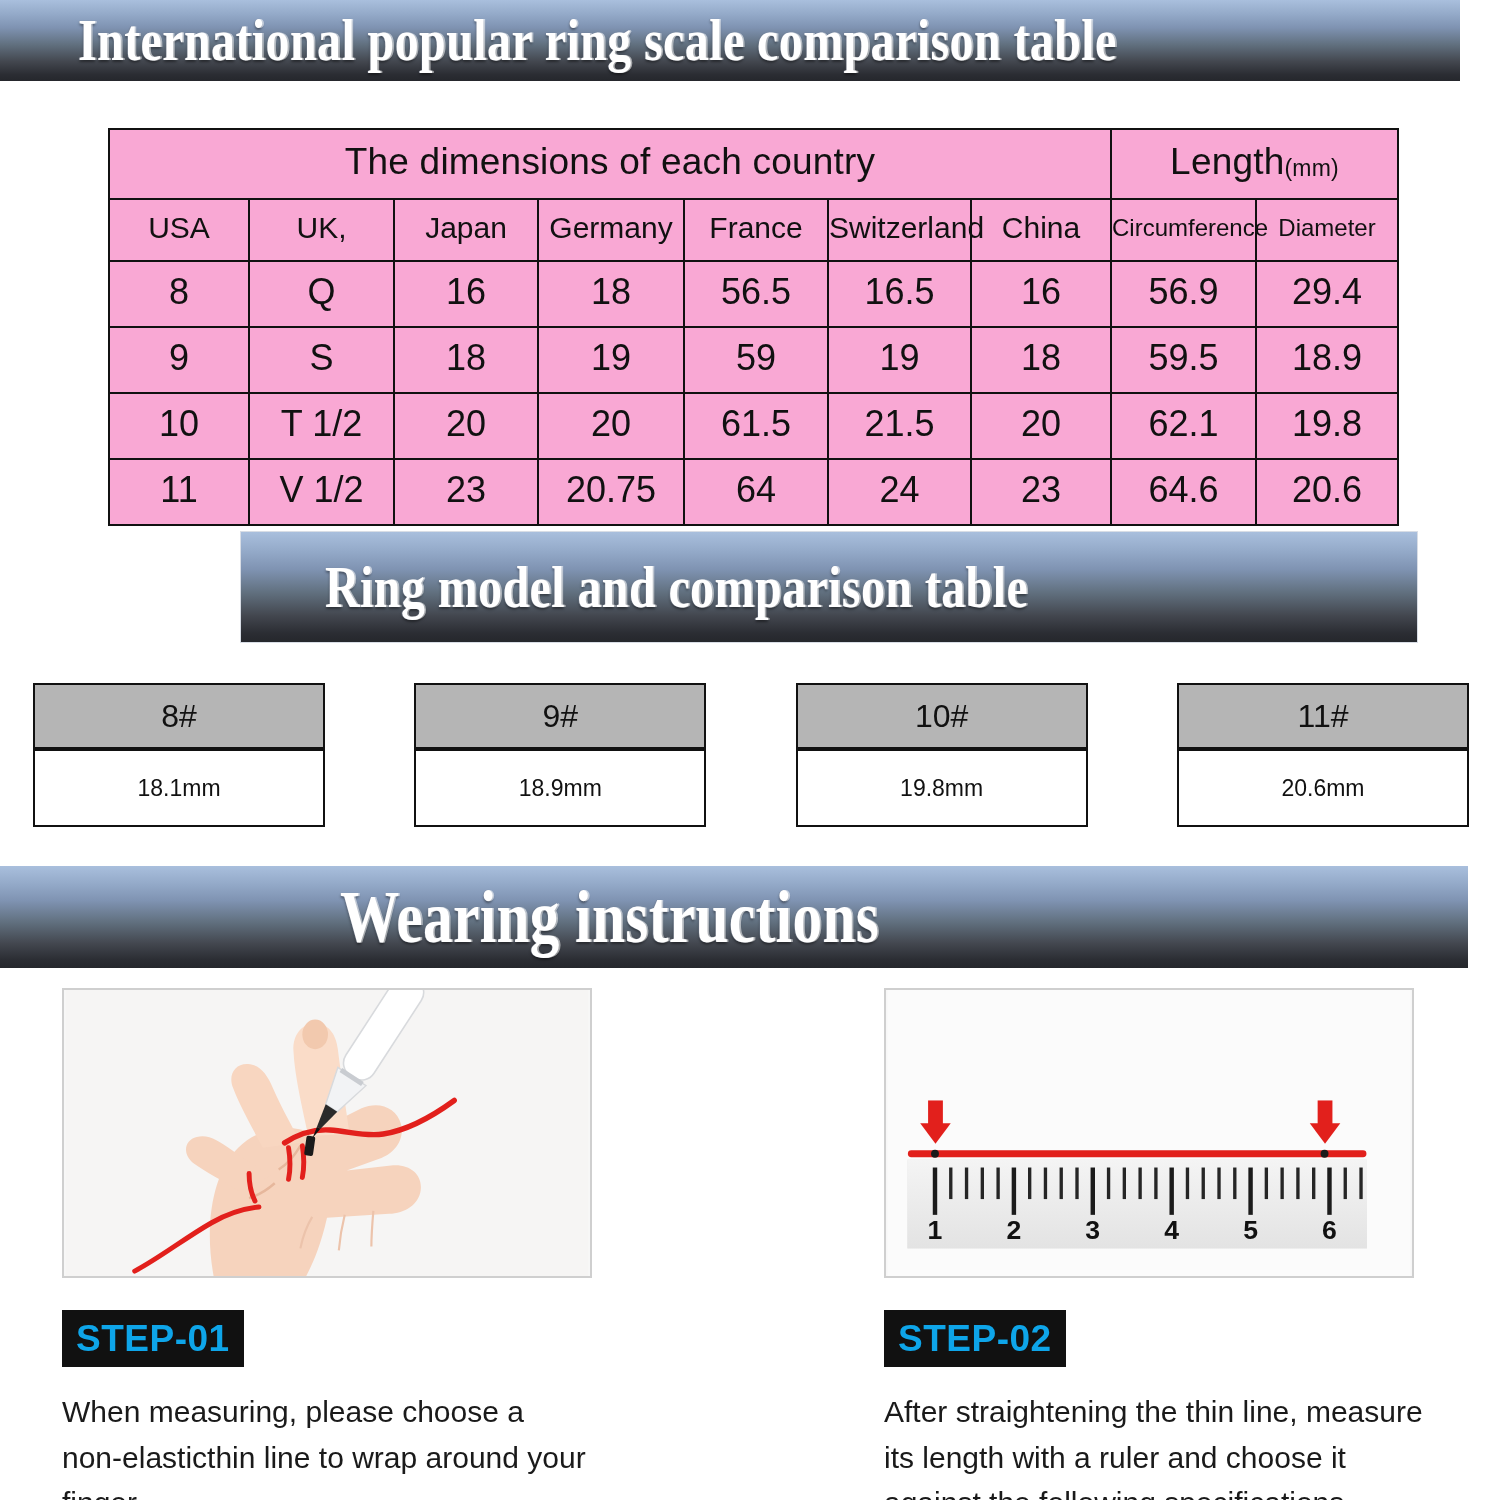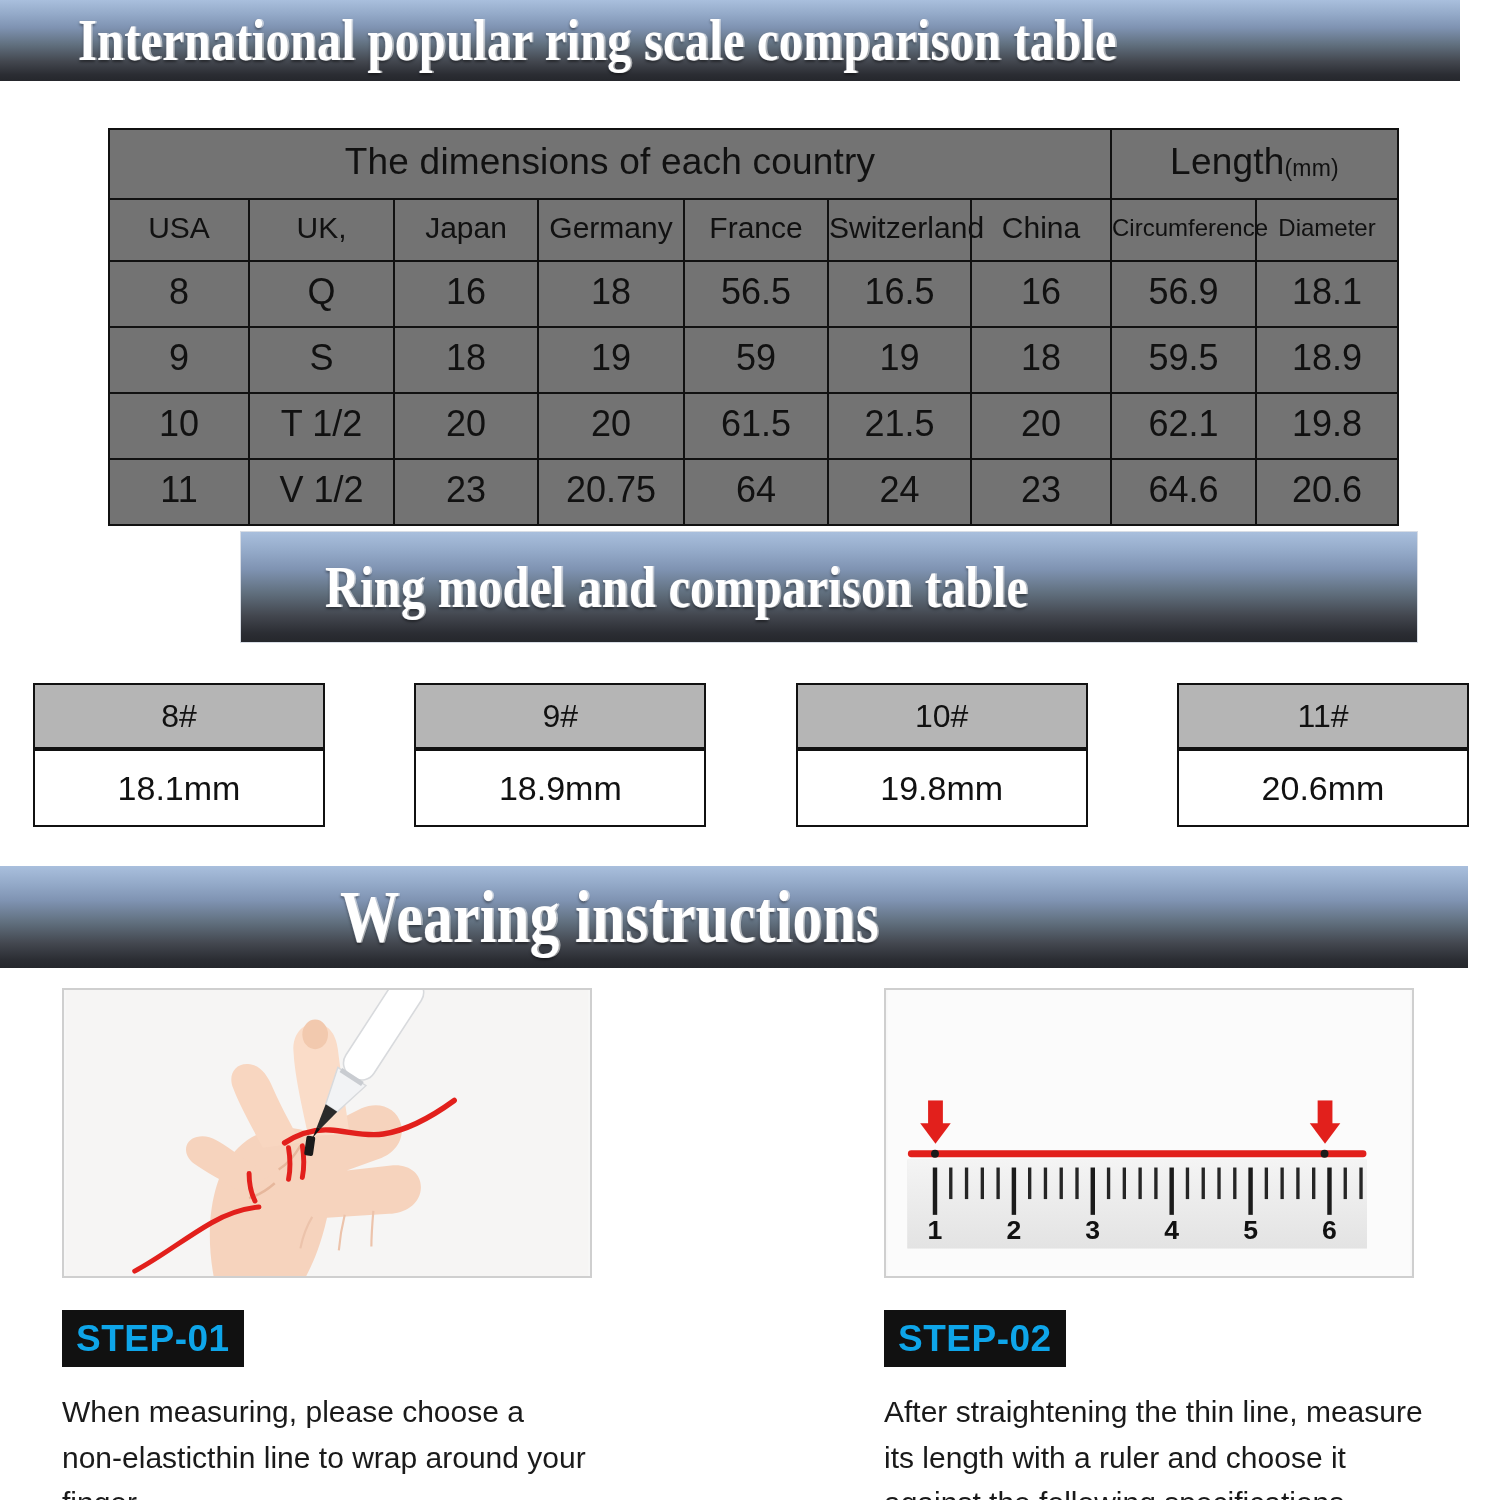--- a/index.html
+++ b/index.html
@@ -62,21 +62,21 @@
     width: 1274px;
     border-collapse: collapse;
     table-layout: fixed;
     background: #fdfdfd;
   }
   #size-table th, #size-table td {
     border: 2px solid #111;
     text-align: center;
     color: #111;
     font-weight: normal;
-    background: #737373;
+    background: #f9a8d4;
   }
   #size-table .grp {
     font-size: 37px;
     height: 56px;
     padding: 4px 0 8px;
     letter-spacing: .2px;
   }
   #size-table .grp .unit {
     font-size: 23px;
     vertical-align: baseline;
@@ -132,21 +132,21 @@
     align-items: center;
     justify-content: center;
     font-size: 32px;
     color: #111;
   }
   .ring-card .rc-body {
     flex: 1;
     display: flex;
     align-items: center;
     justify-content: center;
-    font-size: 34px;
+    font-size: 23px;
     color: #111;
     background: #fff;
   }
 
   
   .step {
     position: absolute;
     width: 530px;
   }
   #step-1 { left: 62px;  top: 988px; }
@@ -220,21 +220,21 @@
   <tbody>
     <tr>
       <td class="val">8</td>
       <td class="val">Q</td>
       <td class="val">16</td>
       <td class="val">18</td>
       <td class="val">56.5</td>
       <td class="val">16.5</td>
       <td class="val">16</td>
       <td class="val">56.9</td>
-      <td class="val">18.1</td>
+      <td class="val">29.4</td>
     </tr>
     <tr>
       <td class="val">9</td>
       <td class="val">S</td>
       <td class="val">18</td>
       <td class="val">19</td>
       <td class="val">59</td>
       <td class="val">19</td>
       <td class="val">18</td>
       <td class="val">59.5</td>

